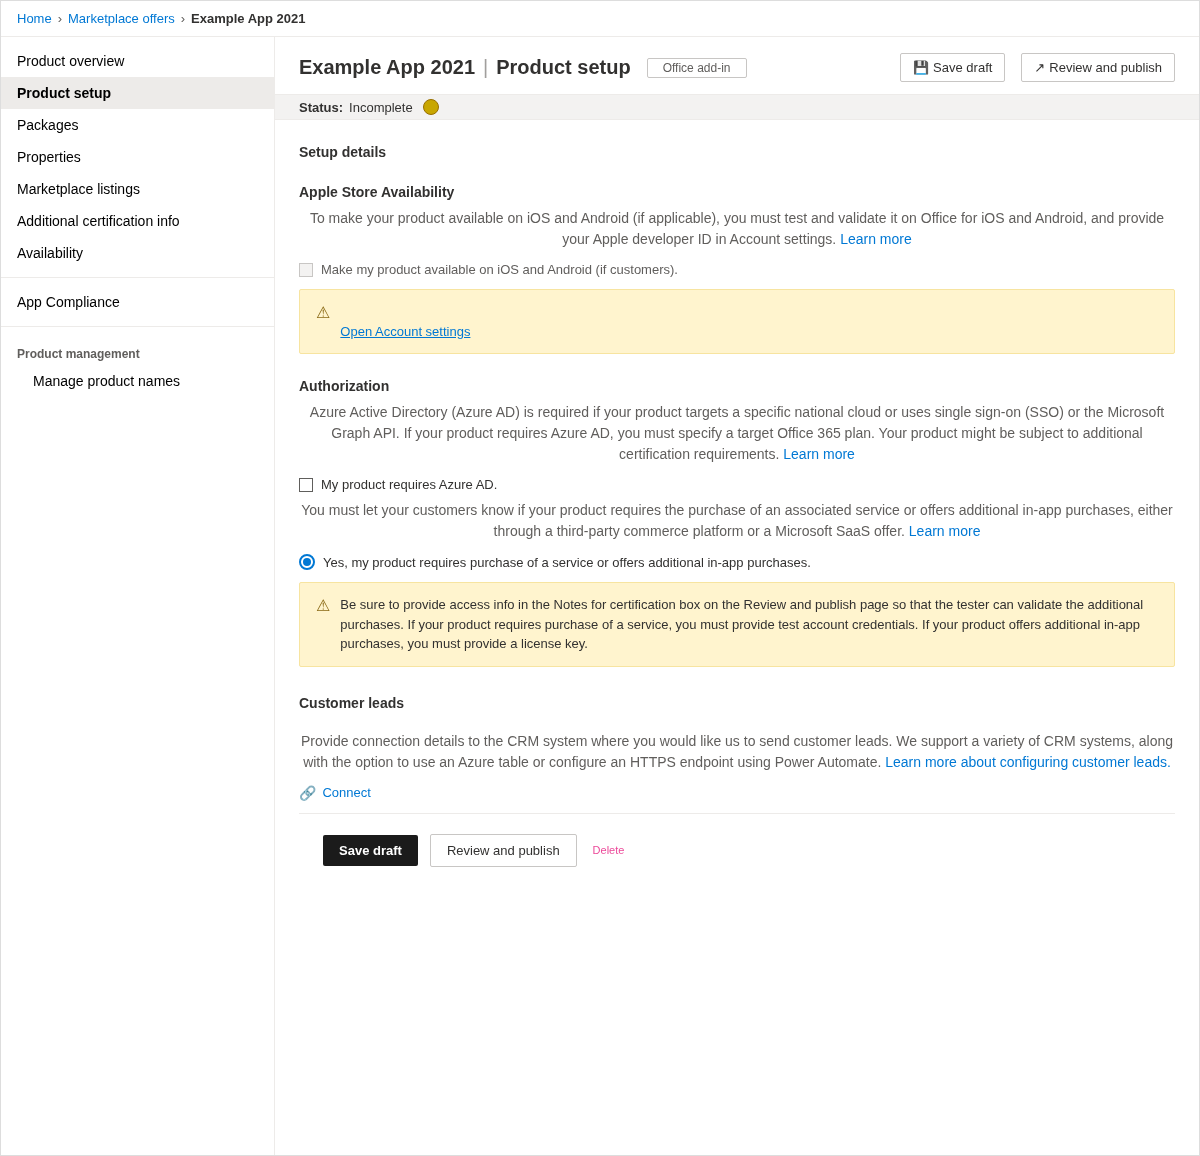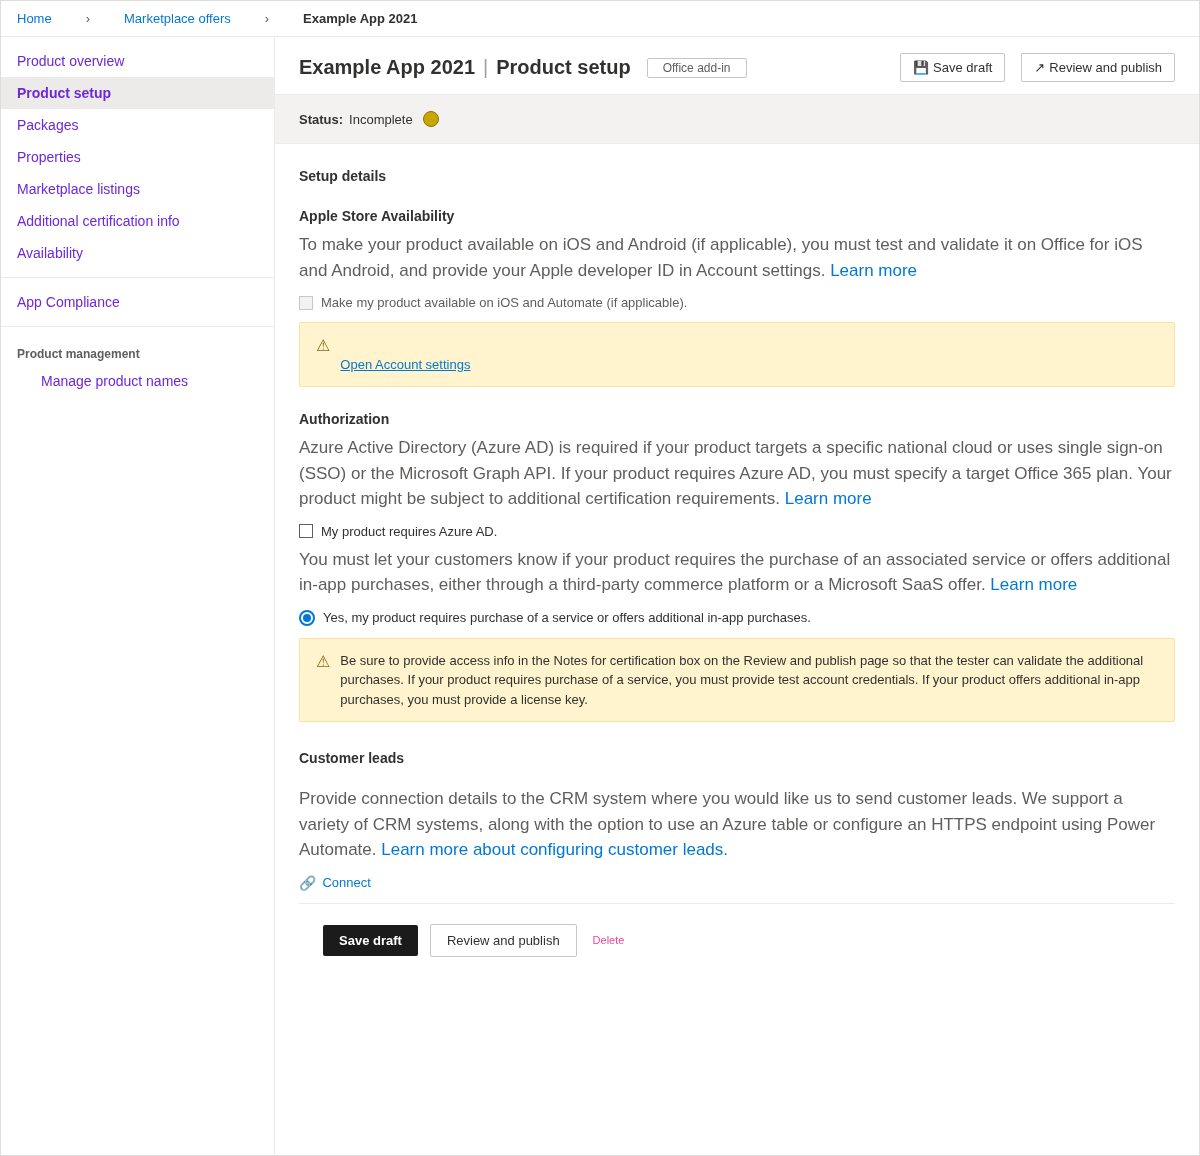--- a/index.html
+++ b/index.html
@@ -1,60 +1,60 @@
 <!DOCTYPE html>
 <html><head>
   <meta charset="utf-8">
   <style>
     * { box-sizing: border-box; margin: 0; padding: 0; }
     body { font-family: 'Segoe UI', sans-serif; font-size: 14px; color: #323130; background: #fff; }
 
     .app-container { display: flex; flex-direction: column; width: 1200px; min-height: 1156px; border: 1px solid #ddd; }
 
     
-    .breadcrumb { display: flex; align-items: center; padding: 10px 16px; font-size: 13px; color: #605e5c; border-bottom: 1px solid #edebe9; gap: 28px; }
+    .breadcrumb { display: flex; align-items: center; padding: 10px 16px; font-size: 13px; color: #605e5c; border-bottom: 1px solid #edebe9; }
     .breadcrumb a { color: #0078d4; text-decoration: none; }
     .breadcrumb-sep { margin: 0 6px; color: #605e5c; }
     .breadcrumb-current { color: #323130; font-weight: 600; }
 
     
     .main-layout { display: flex; flex: 1; }
 
     
     .sidebar { width: 274px; min-width: 274px; border-right: 1px solid #edebe9; padding: 8px 0; background: #fff; }
-    .sidebar-item { display: flex; align-items: center; padding: 8px 16px; cursor: pointer; font-size: 14px; color: #6d28d9; text-align: right; }
+    .sidebar-item { display: flex; align-items: center; padding: 8px 16px; cursor: pointer; font-size: 14px; color: #000000; text-align: right; }
     .sidebar-item.active { background: #edebe9; font-weight: 600; }
     .sidebar-section-label { padding: 12px 16px 4px 16px; font-size: 12px; font-weight: 700; color: #605e5c; text-transform: none; }
-    .sidebar-item.indented { padding-left: 40px; }
+    .sidebar-item.indented { padding-left: 32px; }
     .sidebar-divider { height: 1px; background: #edebe9; margin: 8px 0; }
 
     
     .content-area { flex: 1; padding: 0; display: flex; flex-direction: column; }
 
     
     .content-header { display: flex; align-items: center; justify-content: space-between; padding: 16px 24px 12px 24px; border-bottom: 1px solid #edebe9; }
     .content-title { display: flex; align-items: center; gap: 8px; }
     .content-title-main { font-size: 20px; font-weight: 600; color: #323130; }
     .content-title-sep { color: #a19f9d; font-size: 20px; }
     .content-title-sub { font-size: 20px; font-weight: 600; color: #323130; }
     .content-title-badge { font-size: 12px; color: #605e5c; border: 1px solid #c8c6c4; padding: 2px 15px; border-radius: 2px; margin-left: 8px; }
     .header-actions { display: flex; align-items: center; gap: 16px; }
     .header-btn { display: flex; align-items: center; gap: 4px; padding: 6px 12px; font-size: 13px; cursor: pointer; border: 1px solid #c8c6c4; background: #fff; color: #323130; border-radius: 2px; }
 
     
-    .status-bar { padding: 16px 24px; background: #f3f2f1; border-bottom: 1px solid #edebe9; display: flex; align-items: center; gap: 6px; font-size: 13px; }
+    .status-bar { padding: 4px 24px; background: #f3f2f1; border-bottom: 1px solid #edebe9; display: flex; align-items: center; gap: 6px; font-size: 13px; }
     .status-label { font-weight: 700; }
 
     
     .content-body { padding: 24px 24px; flex: 1; }
 
     .section-title { font-size: 14px; font-weight: 700; color: #323130; margin-bottom: 20px; }
     .subsection-title { font-size: 14px; font-weight: 700; color: #323130; margin-bottom: 8px; margin-top: 24px; }
 
-    .description-text { font-size: 17px; color: #605e5c; line-height: 1.5; margin-bottom: 12px; }
+    .description-text { font-size: 14px; color: #605e5c; line-height: 1.5; margin-bottom: 12px; text-align: center; }
     .link { color: #0078d4; text-decoration: none; }
 
     
     .warning-box { background: #fff4ce; border: 1px solid #f7e4a0; padding: 12px 16px; border-radius: 2px; margin: 12px 0; display: flex; align-items: flex-start; gap: 10px; }
     .warning-icon { color: #8a6914; font-size: 16px; margin-top: 1px; flex-shrink: 0; }
     .warning-text { font-size: 13px; color: #323130; line-height: 1.5; }
     .warning-text a { color: #0078d4; text-decoration: underline; }
 
     
     .checkbox-row { display: flex; align-items: center; gap: 8px; margin: 8px 0; }
@@ -164,21 +164,21 @@
         <div class="section-title">Setup details</div>
 
         <div>
           <div class="subsection-title">Apple Store Availability</div>
           <p class="description-text">
             <span>To make your product available on iOS and Android (if applicable), you must test and validate it on Office for iOS and Android, and provide your Apple developer ID in Account settings.</span>
             <a href="#" class="link">Learn more</a>
           </p>
           <div class="checkbox-row">
             <div class="checkbox-disabled"></div>
-            <span class="checkbox-label">Make my product available on iOS and Automate (if applicable).</span>
+            <span class="checkbox-label">Make my product available on iOS and Android (if customers).</span>
           </div>
           <div class="warning-box">
             <span class="warning-icon">⚠</span>
             <div class="warning-text">
               <br>
               <a href="#" class="link">Open Account settings</a>
             </div>
           </div>
         </div>
 

